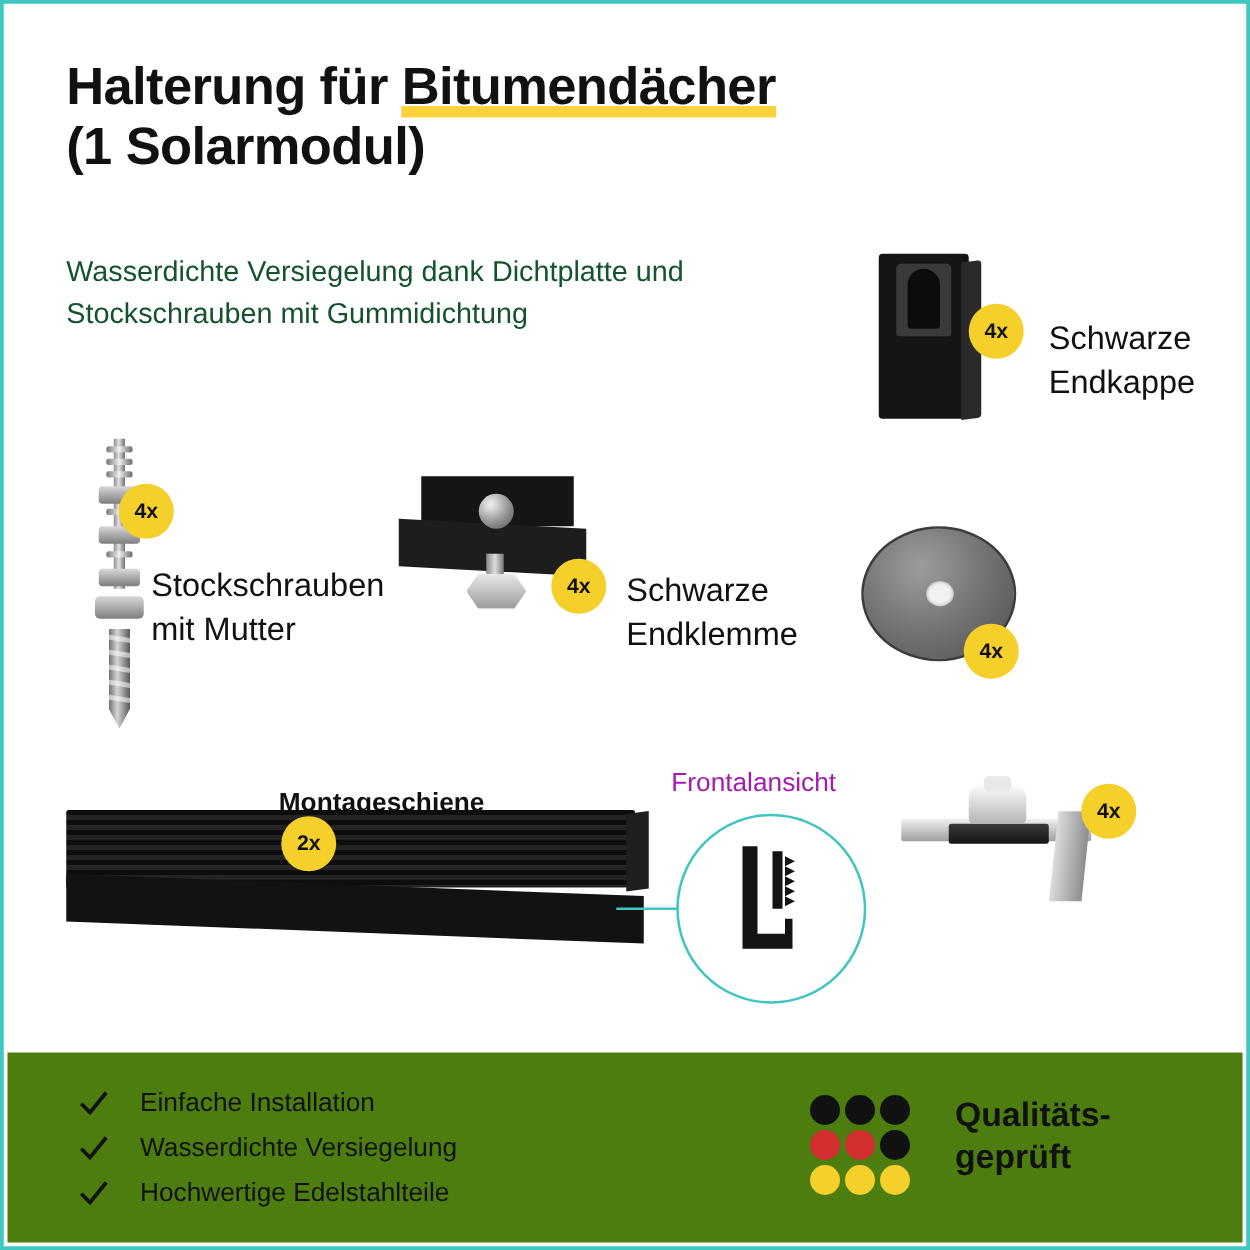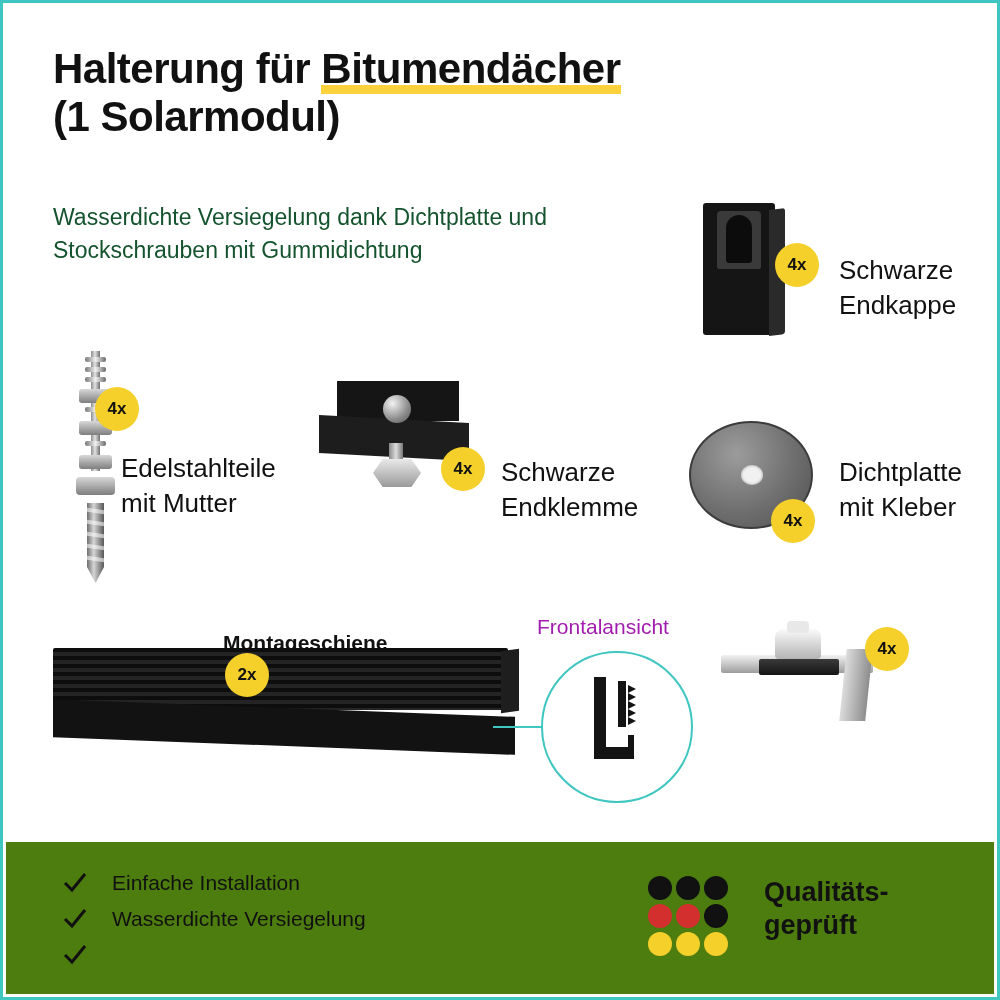--- a/index.html
+++ b/index.html
@@ -266,21 +266,21 @@
     <div class="screwpart">
       <div class="ridge" style="top:6px;"></div>
       <div class="ridge" style="top:18px;"></div>
       <div class="ridge" style="top:30px;"></div>
       <div class="ridge" style="top:42px;"></div>
       <div class="ridge" style="top:54px;"></div>
     </div>
   </div>
   <div class="badge" style="left:92px;top:384px;">4x</div>
   <div class="cap" style="left:118px;top:448px;width:200px;">
-    <span>Edelstahlteile</span><br>
+    <span>Stockschrauben</span><br>
     <span>mit Mutter</span>
   </div>
 
   <div class="klemme">
     <div class="top"></div>
     <div class="mid"></div>
     <div class="ball"></div>
     <div class="bolt"></div>
     <div class="hexnut"></div>
   </div>
@@ -288,24 +288,20 @@
   <div class="cap" style="left:498px;top:452px;width:180px;">
     <span>Schwarze</span><br>
     <span>Endklemme</span>
   </div>
 
   <div class="dicht">
     <div class="disc"></div>
     <div class="hole"></div>
   </div>
   <div class="badge" style="left:768px;top:496px;">4x</div>
-  <div class="cap" style="left:836px;top:452px;width:160px;">
-    <span>Dichtplatte</span><br>
-    <span>mit Kleber</span>
-  </div>
 
   <div class="label-railtitle">Montageschiene</div>
   <div class="rail">
     <div class="bodyr"></div>
     <div class="foot"></div>
     <div class="edge"></div>
   </div>
   <div class="badge" style="left:222px;top:650px;">2x</div>
 
   <div class="connline"></div>
@@ -334,20 +330,21 @@
     <div class="check" style="left:106px;top:29px;">Einfache Installation</div>
 
     <svg class="tick" style="left:56px;top:64px;" viewBox="0 0 26 26">
       <path d="M3,13 L10,20 L23,4" stroke="#111" stroke-width="3" fill="none"></path>
     </svg>
     <div class="check" style="left:106px;top:65px;">Wasserdichte Versiegelung</div>
 
     <svg class="tick" style="left:56px;top:100px;" viewBox="0 0 26 26">
       <path d="M3,13 L10,20 L23,4" stroke="#111" stroke-width="3" fill="none"></path>
     </svg>
+    <div class="check" style="left:106px;top:101px;">Hochwertige Edelstahlteile</div>
 
     <div class="qual">
       <div class="dotgrid">
         <div class="dot" style="left:0;top:0;background:#111;"></div>
         <div class="dot" style="left:28px;top:0;background:#111;"></div>
         <div class="dot" style="left:56px;top:0;background:#111;"></div>
         <div class="dot" style="left:0;top:28px;background:#d32f2f;"></div>
         <div class="dot" style="left:28px;top:28px;background:#d32f2f;"></div>
         <div class="dot" style="left:56px;top:28px;background:#111;"></div>
         <div class="dot" style="left:0;top:56px;background:#f5cf2a;"></div>

